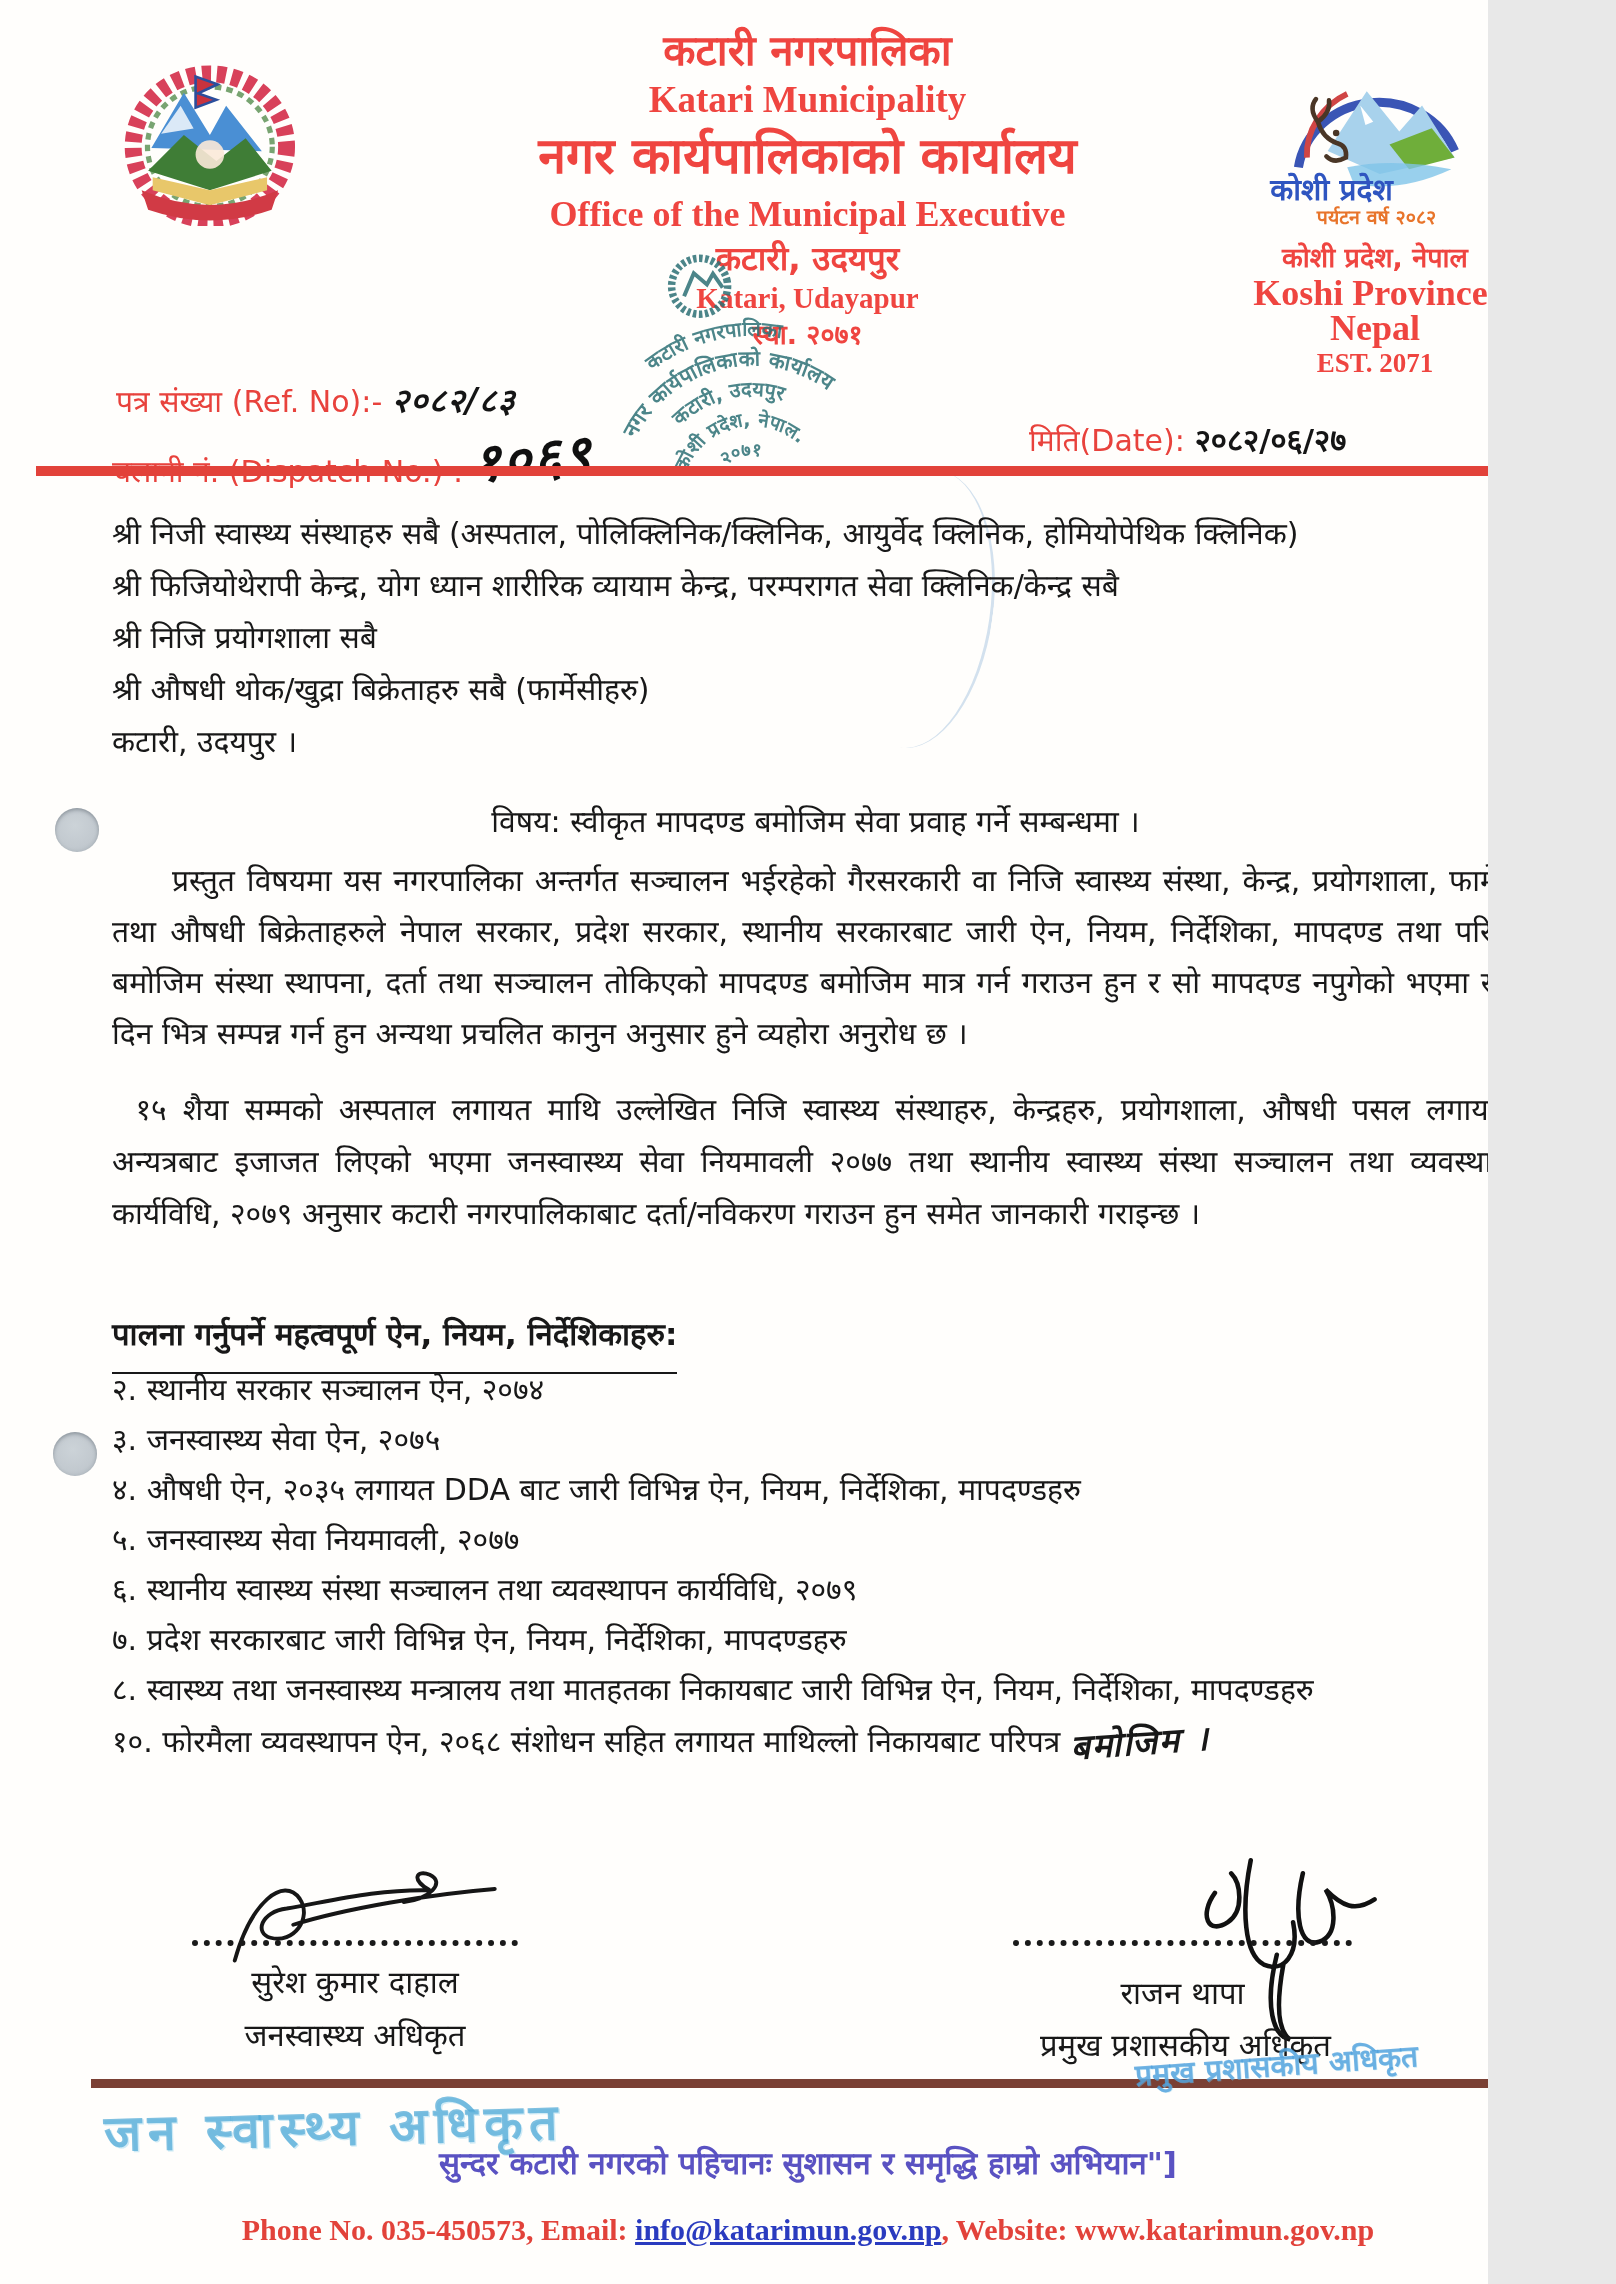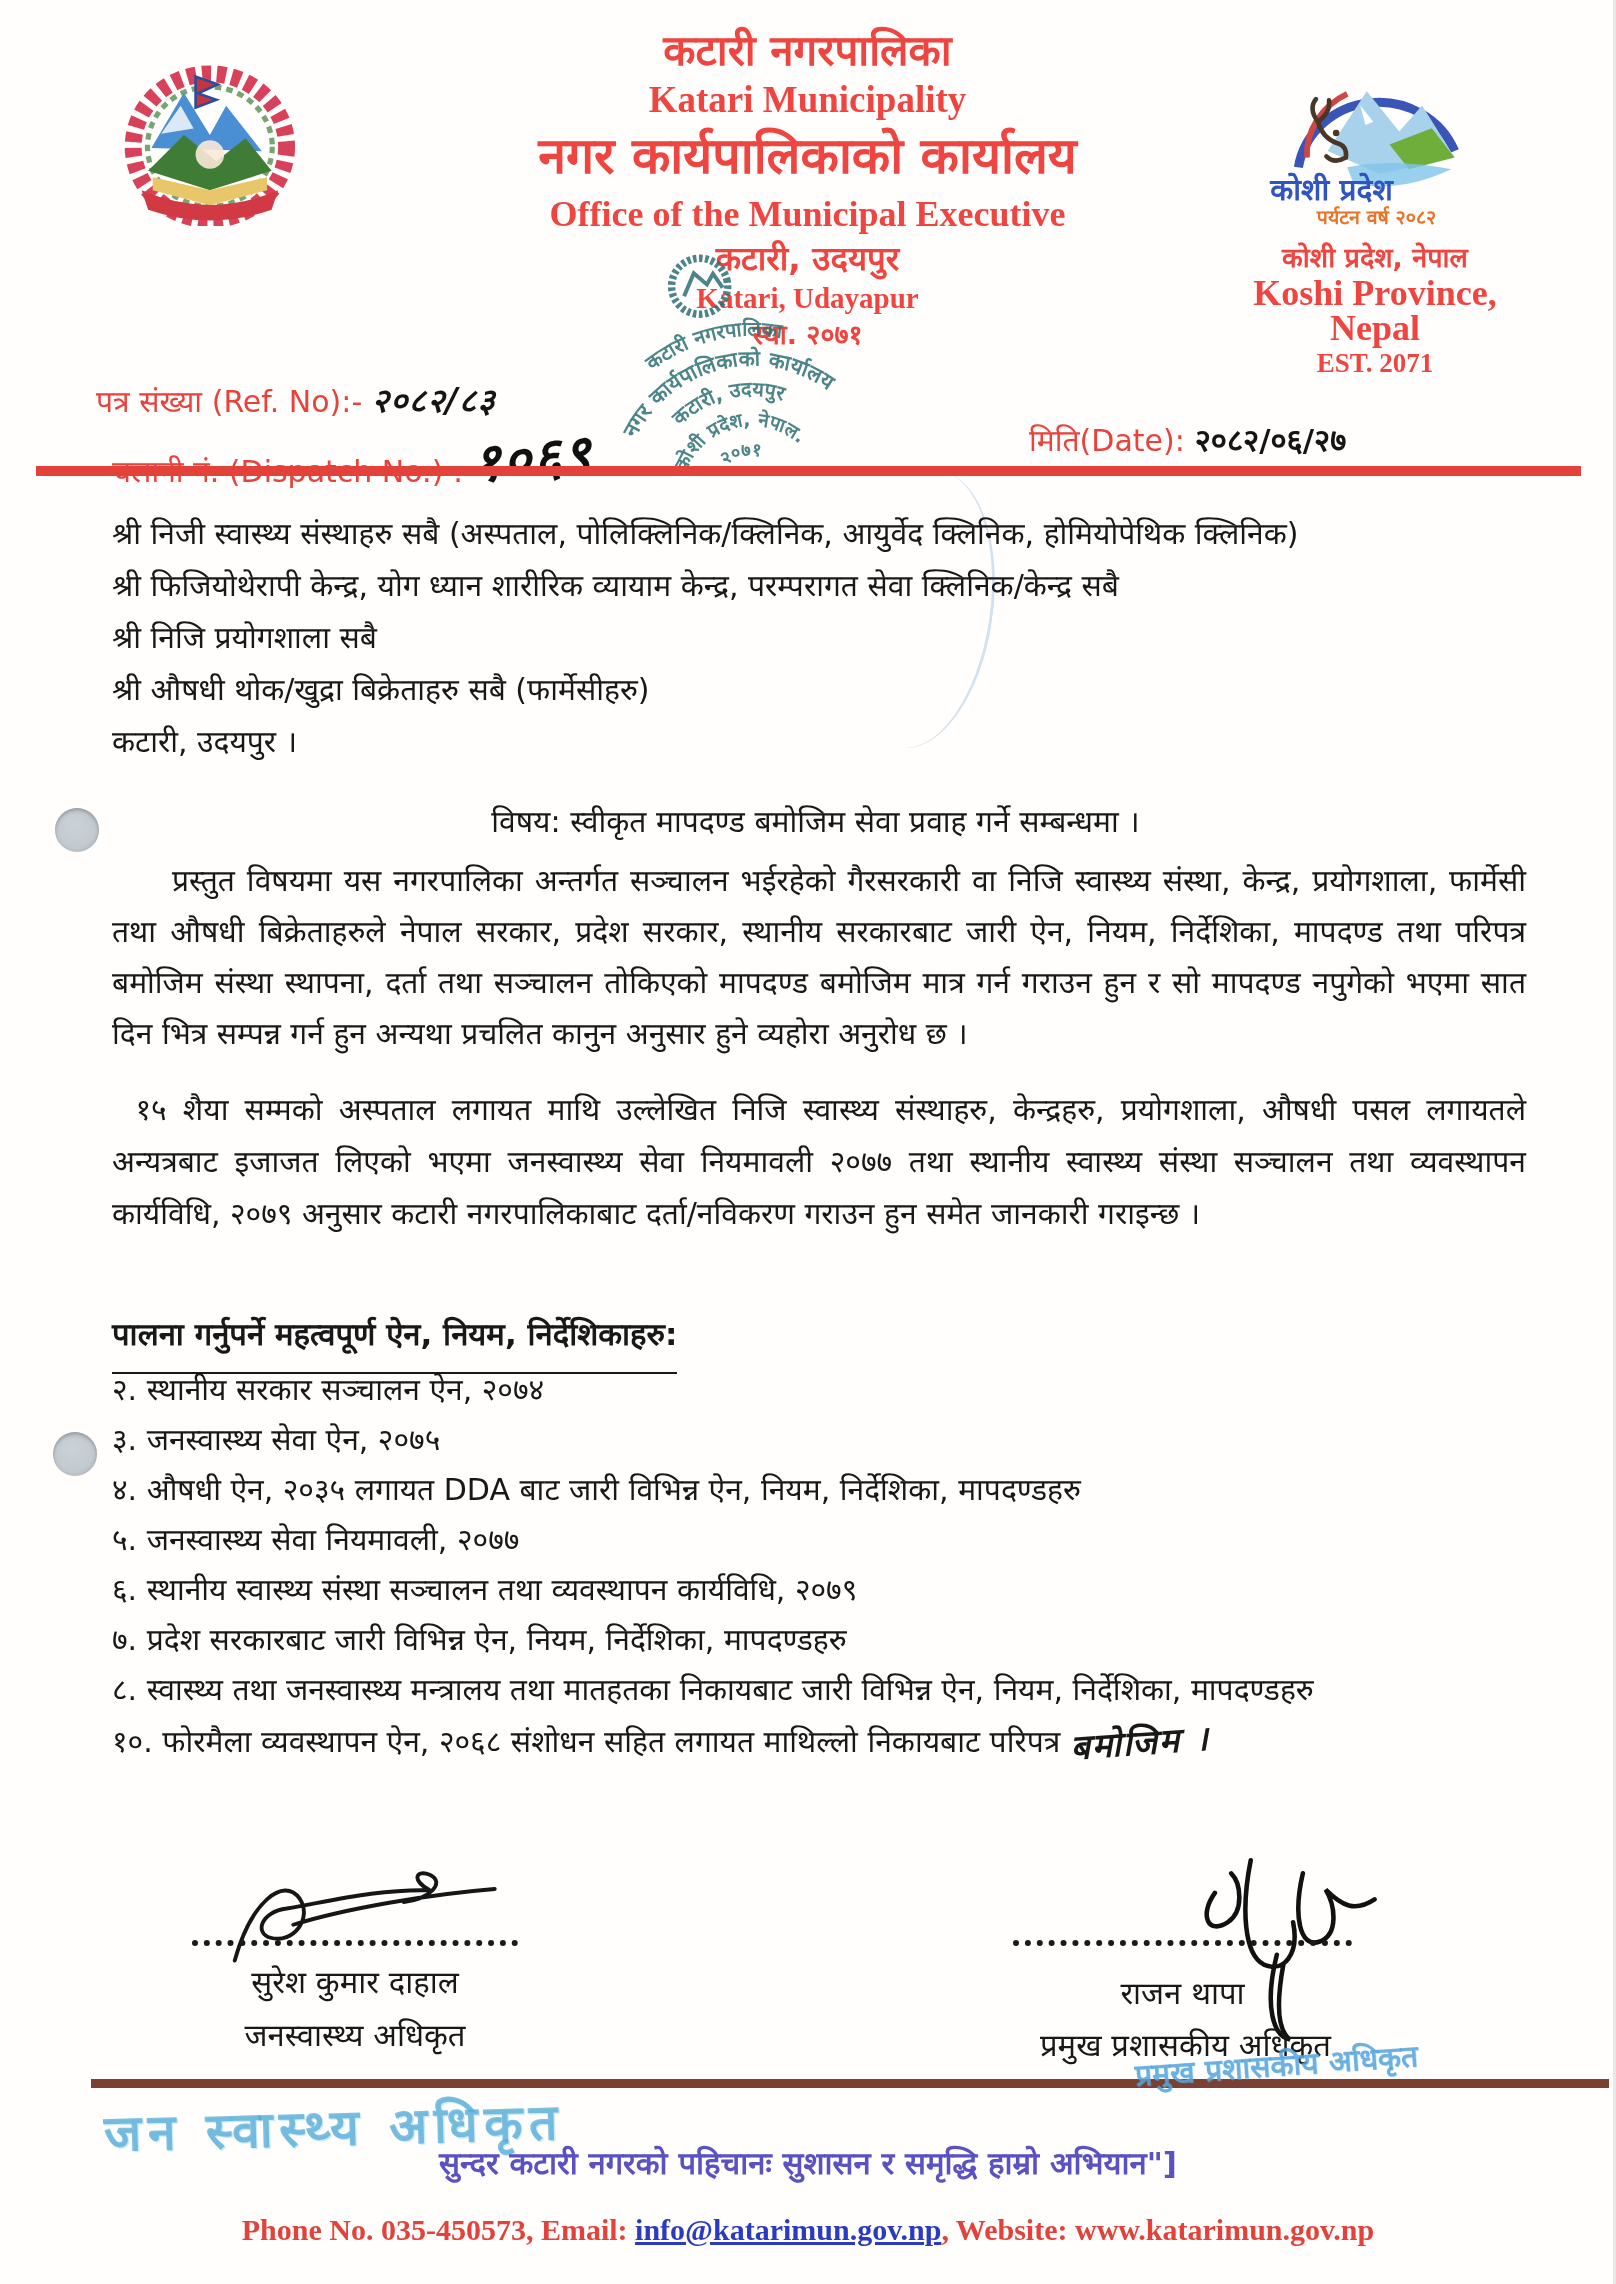--- a/index.html
+++ b/index.html
@@ -1,37 +1,37 @@
 <!DOCTYPE html>
 <html style="font-size:10.4px"><head>
 <meta charset="utf-8">
 <style>
   html,body{margin:0;padding:0;background:#e8e8e8;}
-  .page{position:relative;width:1613px;height:2284px;background:#fffefc;overflow:hidden;
+  .page{position:relative;width:1488px;height:2284px;background:#fffefc;overflow:hidden;
         font-family:"DejaVu Sans",sans-serif;color:#1c1c1c;}
   .abs{position:absolute;}
 
   
   .title-block{left:371px;top:25px;width:873px;text-align:center;color:#ef4540;}
   .t-np1{font-size:42px;font-weight:bold;line-height:51px;}
   .t-en1{font-family:"Liberation Serif",serif;font-size:37px;font-weight:bold;line-height:48px;}
   .t-np2{font-size:50px;font-weight:bold;line-height:65px;}
   .t-en2{font-family:"Liberation Serif",serif;font-size:36px;font-weight:bold;line-height:50px;}
   .t-np3{font-size:33px;font-weight:bold;line-height:40px;}
   .t-en3{font-family:"Liberation Serif",serif;font-size:29px;font-weight:bold;line-height:38px;}
   .t-est{font-size:27px;font-weight:bold;line-height:35px;}
 
   .koshi-text{left:1212px;top:240px;width:326px;text-align:center;color:#ef4540;}
   .k1{font-size:27px;font-weight:bold;line-height:36px;}
   .k2{font-family:"Liberation Serif",serif;font-size:36px;font-weight:bold;line-height:35px;}
   .k3{font-family:"Liberation Serif",serif;font-size:27px;font-weight:bold;line-height:35px;}
 
   
   .meta-label{color:#e8423c;font-size:30px;}
-  .ref-line{left:96px;top:377px;font-size:30px;}
+  .ref-line{left:116px;top:377px;font-size:30px;}
   .ref-value{color:#151515;font-weight:bold;font-size:33px;font-style:italic;letter-spacing:1.3px;}
   .dispatch-line{left:112px;top:425px;font-size:30px;}
   .dispatch-value{display:inline-block;color:#101010;font-weight:bold;font-size:53px;
      font-style:italic;transform:rotate(-5deg) translateY(-5.2px);letter-spacing:2.6px;}
   .date-line{left:1029px;top:418px;font-size:31px;}
   .date-value{color:#151515;font-weight:bold;font-size:31px;}
 
   .red-rule{left:36px;top:466px;width:1545px;height:10.4px;background:#e2423a;}
 
   

